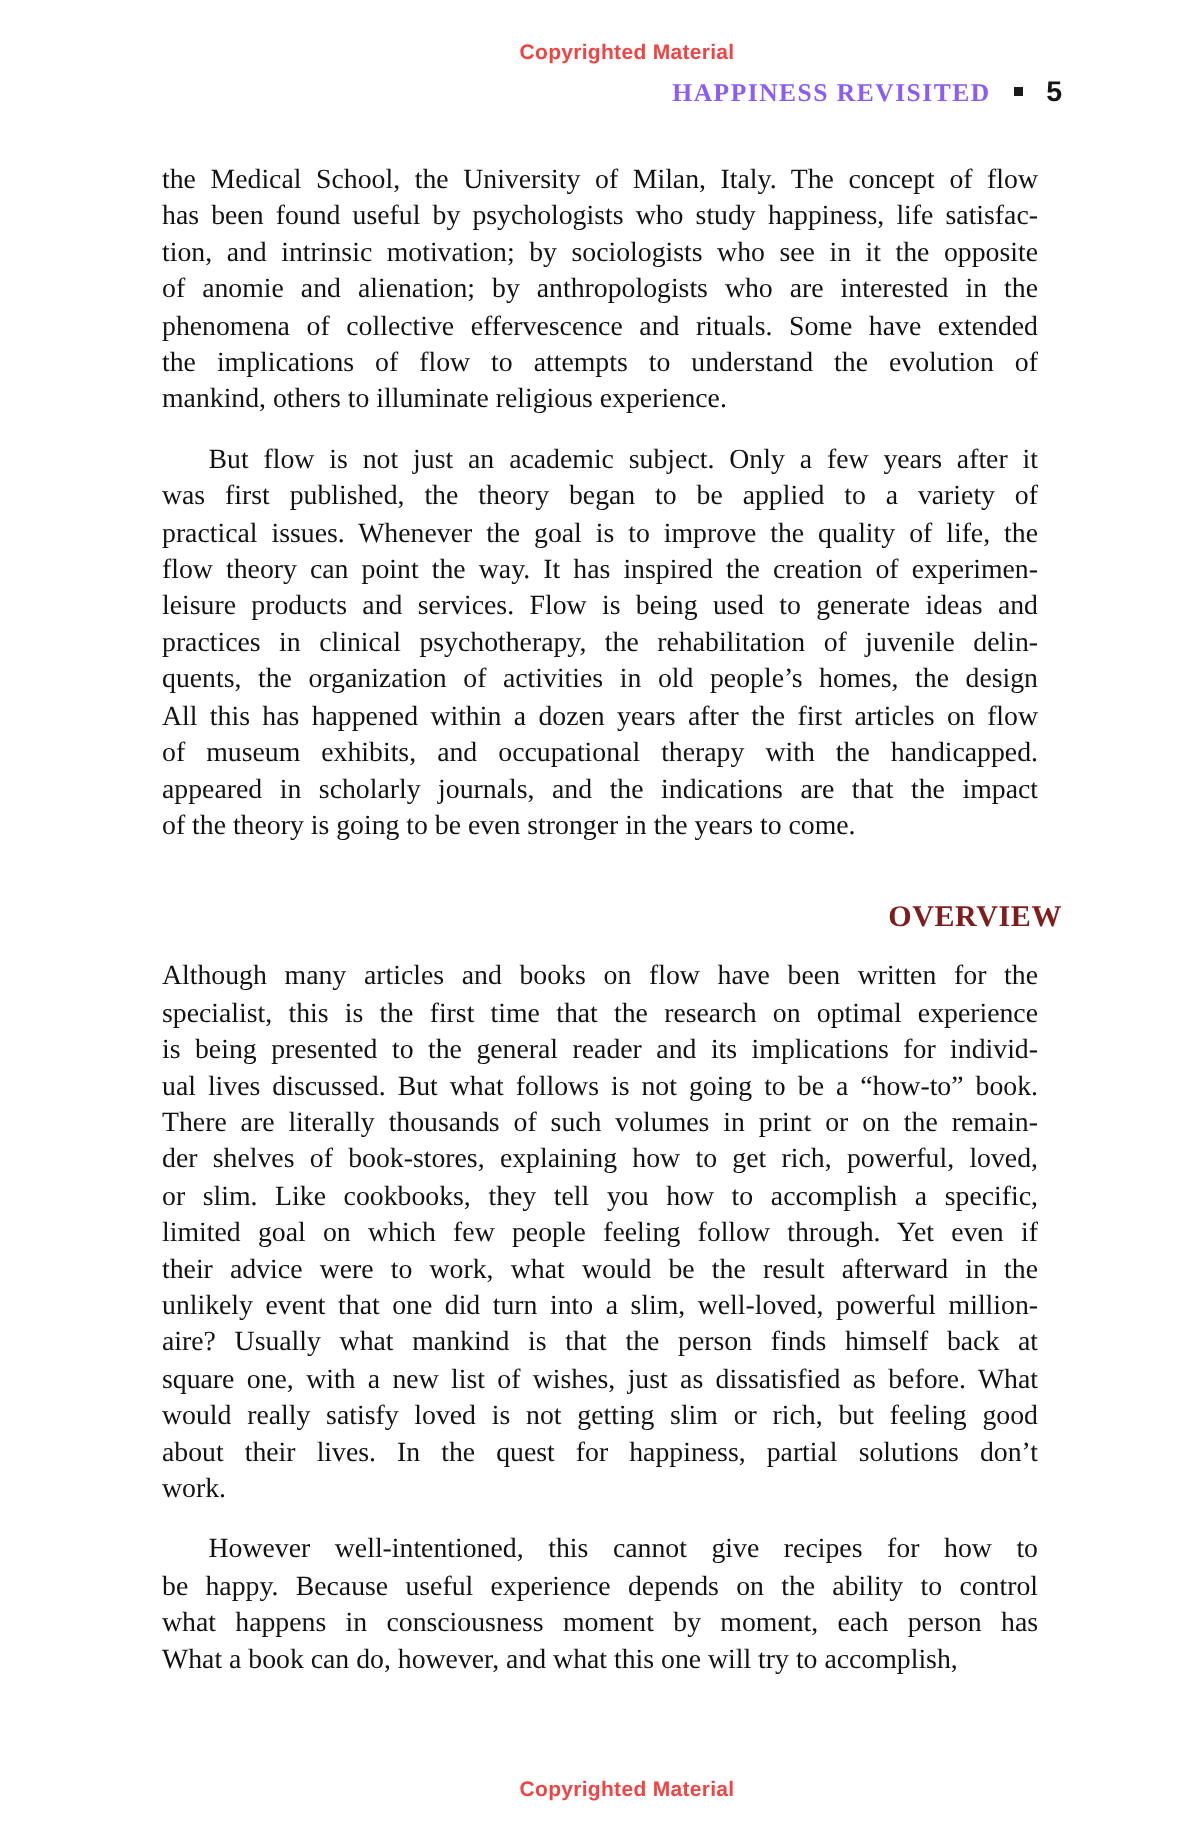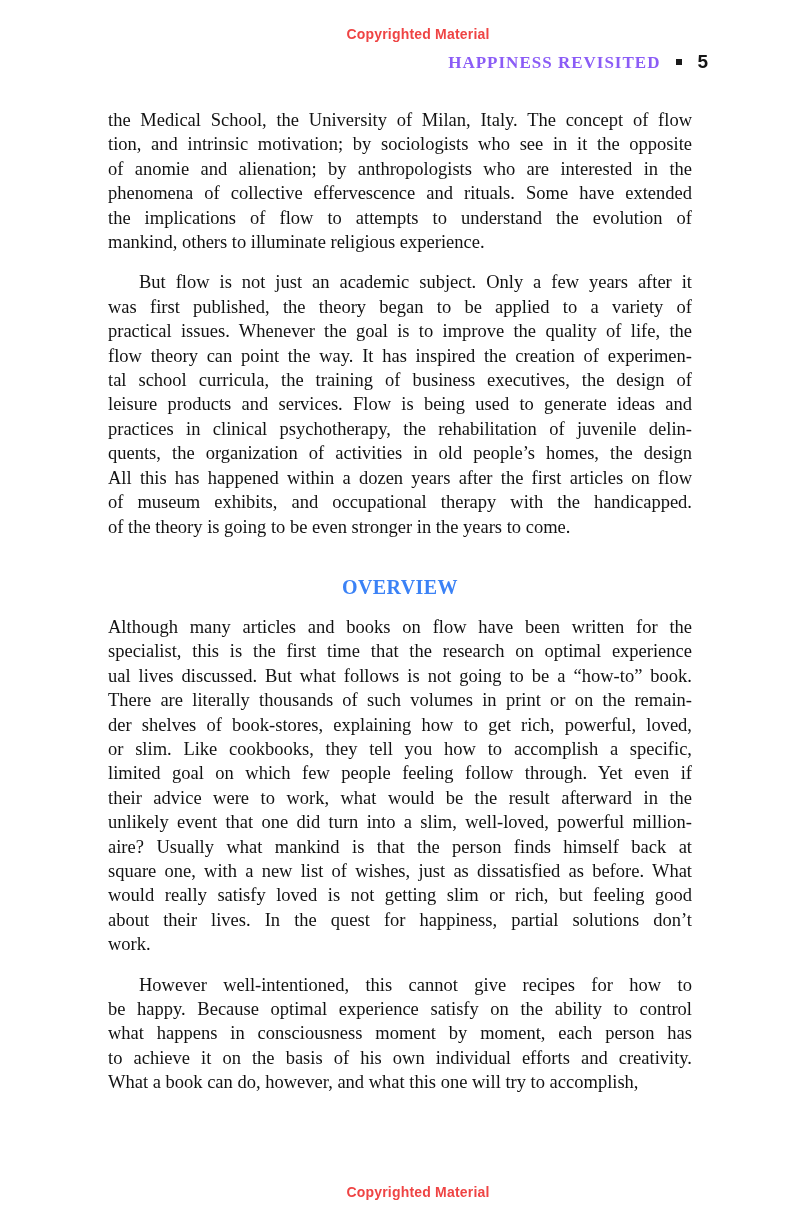--- a/index.html
+++ b/index.html
@@ -72,78 +72,79 @@
     text-align-last: justify;
   }
   .line.last { text-align-last: left; }
   .line.indent { padding-left: 31px; }
   .section-heading {
     font-weight: 700;
     font-size: 20px;
     line-height: 24px;
     letter-spacing: 0.4px;
     margin: 36px 0 8px 0;
-    color: #3b82f6;
-    text-align: center;
+    color: #7f1d1d;
+    text-align: right;
   }
 </style>
 </head>
 <body>
 
 <div class="page">
 
   <div class="watermark top">Copyrighted Material</div>
 
   <div class="running-header">
     <span class="running-title">HAPPINESS REVISITED</span><span class="header-bullet"></span><span class="page-number">5</span>
   </div>
 
   <div class="page-body">
       <div class="paragraph">
         <div class="line">the Medical School, the University of Milan, Italy. The concept of flow</div>
+        <div class="line">has been found useful by psychologists who study happiness, life satisfac-</div>
         <div class="line">tion, and intrinsic motivation; by sociologists who see in it the opposite</div>
         <div class="line">of anomie and alienation; by anthropologists who are interested in the</div>
         <div class="line">phenomena of collective effervescence and rituals. Some have extended</div>
         <div class="line">the implications of flow to attempts to understand the evolution of</div>
         <div class="line last">mankind, others to illuminate religious experience.</div>
       </div>
       <div class="paragraph">
         <div class="line indent">But flow is not just an academic subject. Only a few years after it</div>
         <div class="line">was first published, the theory began to be applied to a variety of</div>
         <div class="line">practical issues. Whenever the goal is to improve the quality of life, the</div>
         <div class="line">flow theory can point the way. It has inspired the creation of experimen-</div>
-        <div class="line">tal school curricula, the training of business executives, the design of</div>
         <div class="line">leisure products and services. Flow is being used to generate ideas and</div>
         <div class="line">practices in clinical psychotherapy, the rehabilitation of juvenile delin-</div>
         <div class="line">quents, the organization of activities in old people’s homes, the design</div>
         <div class="line">All this has happened within a dozen years after the first articles on flow</div>
         <div class="line">of museum exhibits, and occupational therapy with the handicapped.</div>
+        <div class="line">appeared in scholarly journals, and the indications are that the impact</div>
         <div class="line last">of the theory is going to be even stronger in the years to come.</div>
       </div>
       <div class="section-heading">OVERVIEW</div>
       <div class="paragraph">
         <div class="line">Although many articles and books on flow have been written for the</div>
         <div class="line">specialist, this is the first time that the research on optimal experience</div>
+        <div class="line">is being presented to the general reader and its implications for individ-</div>
         <div class="line">ual lives discussed. But what follows is not going to be a “how-to” book.</div>
         <div class="line">There are literally thousands of such volumes in print or on the remain-</div>
         <div class="line">der shelves of book-stores, explaining how to get rich, powerful, loved,</div>
         <div class="line">or slim. Like cookbooks, they tell you how to accomplish a specific,</div>
         <div class="line">limited goal on which few people feeling follow through. Yet even if</div>
         <div class="line">their advice were to work, what would be the result afterward in the</div>
         <div class="line">unlikely event that one did turn into a slim, well-loved, powerful million-</div>
         <div class="line">aire? Usually what mankind is that the person finds himself back at</div>
         <div class="line">square one, with a new list of wishes, just as dissatisfied as before. What</div>
         <div class="line">would really satisfy loved is not getting slim or rich, but feeling good</div>
         <div class="line">about their lives. In the quest for happiness, partial solutions don’t</div>
         <div class="line last">work.</div>
       </div>
       <div class="paragraph">
         <div class="line indent">However well-intentioned, this cannot give recipes for how to</div>
-        <div class="line">be happy. Because optimal experience satisfy on the ability to control</div>
+        <div class="line">be happy. Because useful experience depends on the ability to control</div>
         <div class="line">what happens in consciousness moment by moment, each person has</div>
-        <div class="line">to achieve it on the basis of his own individual efforts and creativity.</div>
         <div class="line last">What a book can do, however, and what this one will try to accomplish,</div>
       </div>
     </div>
 
   <div class="watermark bottom">Copyrighted Material</div>
 
 </div>
 
 </body></html>

